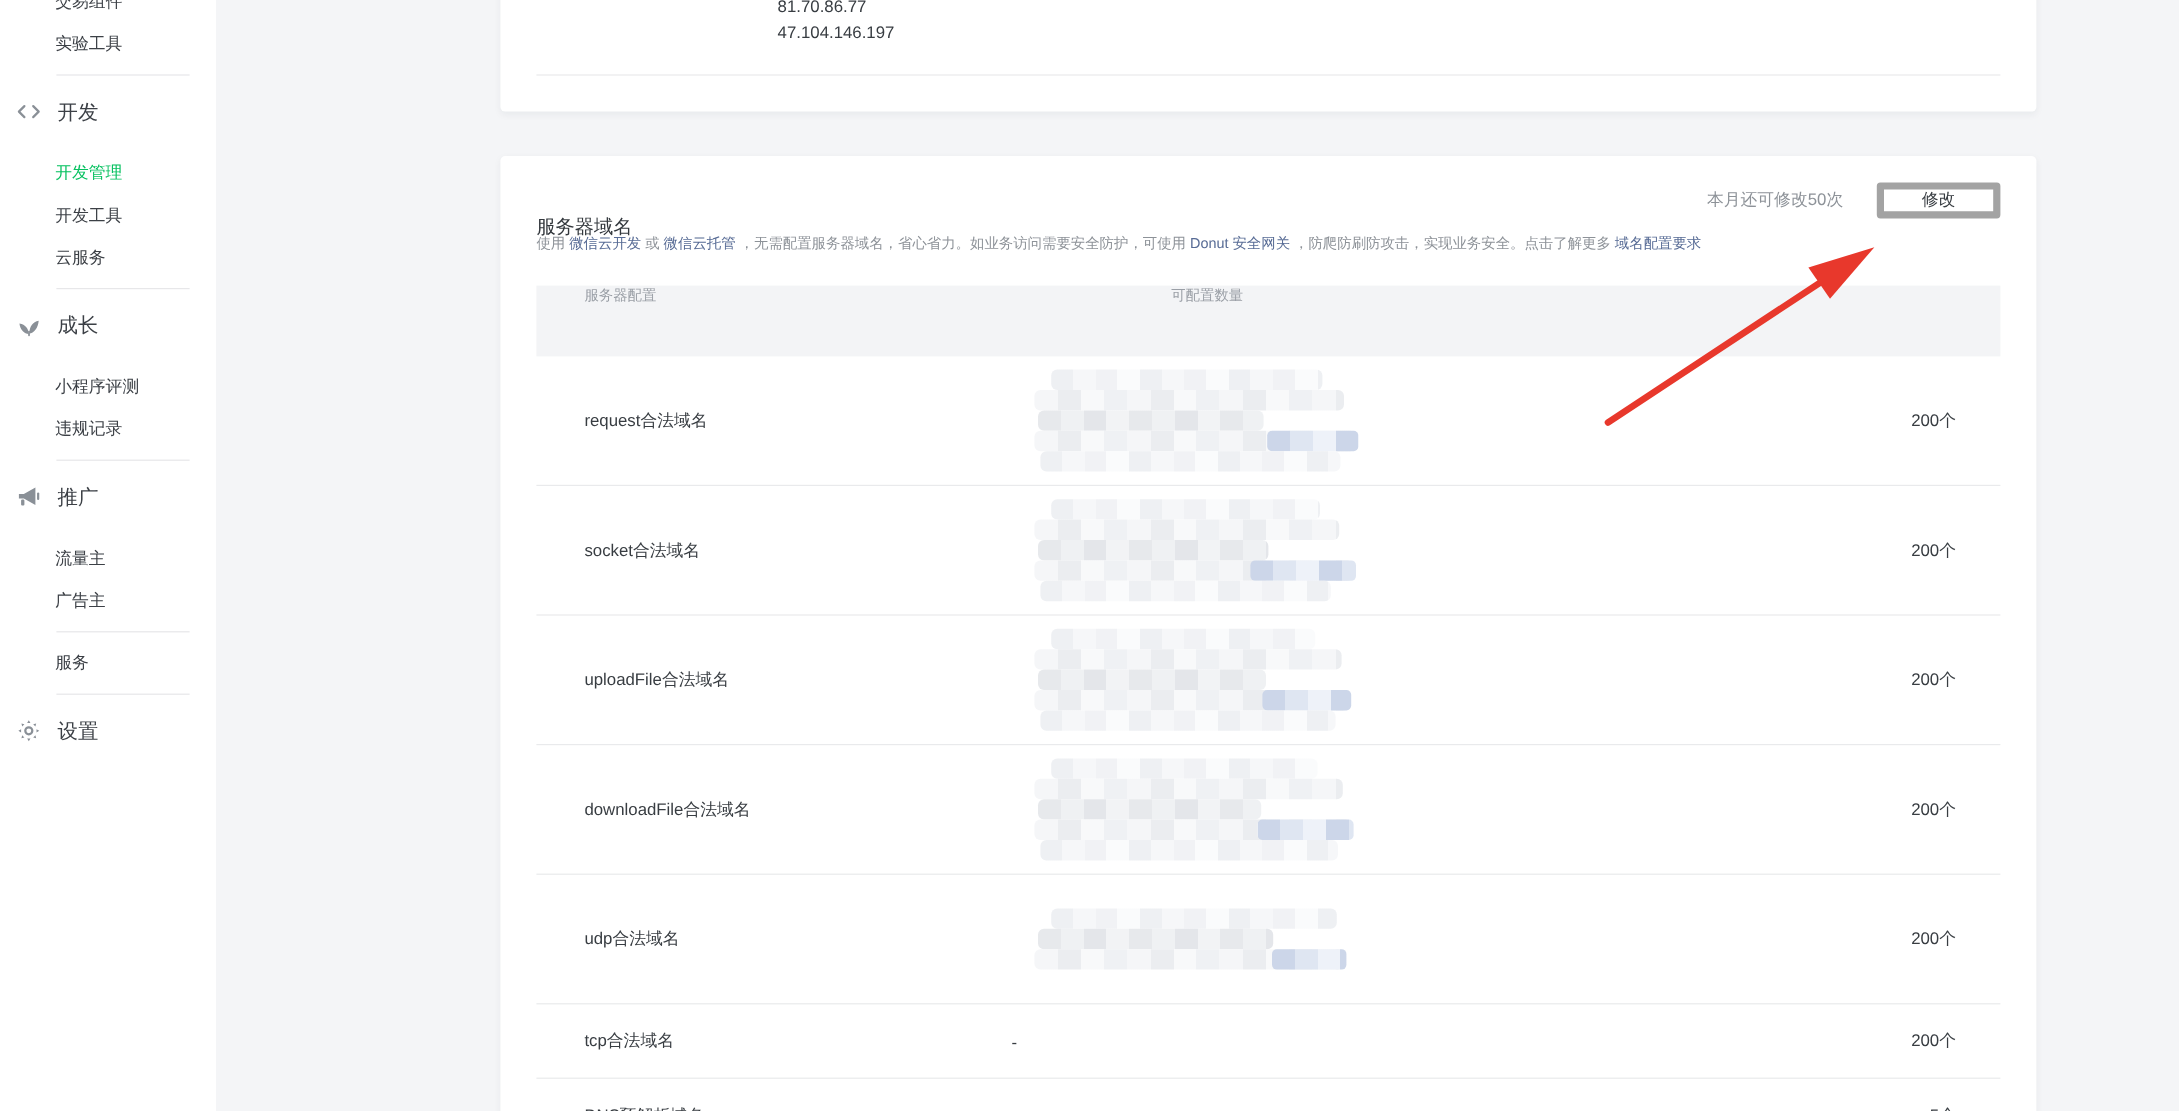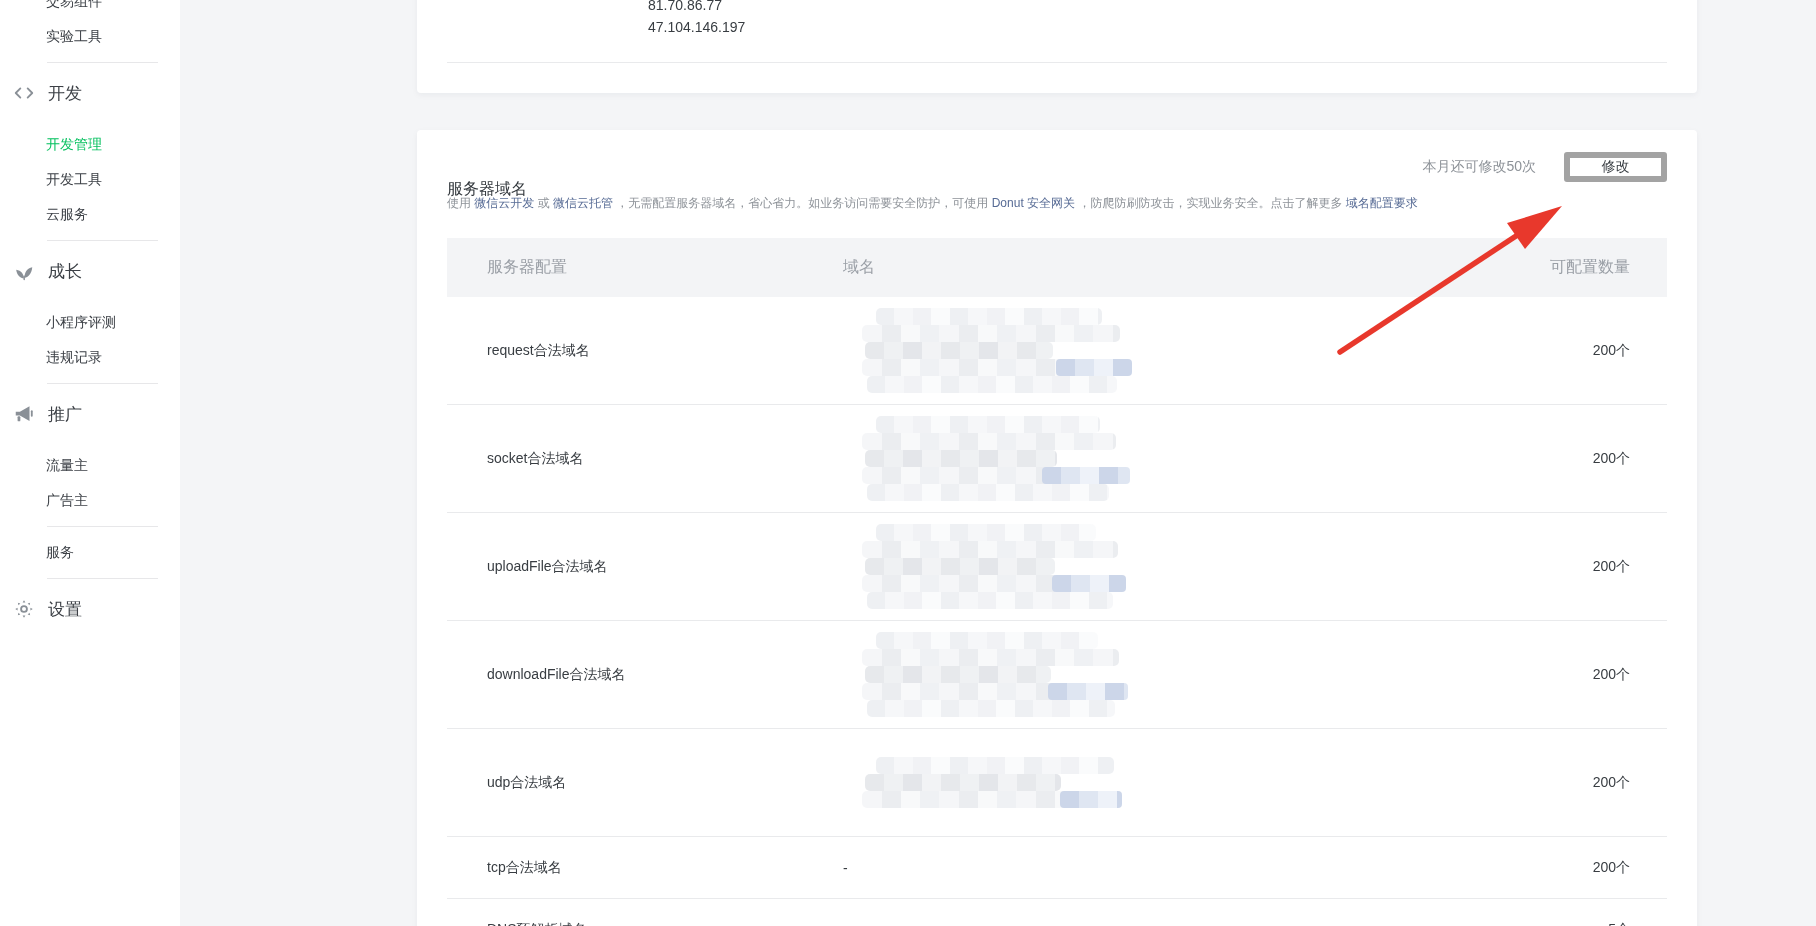--- a/index.html
+++ b/index.html
@@ -30,21 +30,21 @@
   #card-actions{position:absolute;right:30px;top:22px;display:flex;align-items:center;}
   #quota-note{font-size:14px;color:#8d9298;margin-right:28px;}
   #modify-btn{width:103px;height:30px;background:#fff;border:6px solid #a3a3a3;border-radius:3px;
     font-size:14px;color:#383d42;display:flex;align-items:center;justify-content:center;cursor:pointer;
     font-family:inherit;}
   
   #desc{position:absolute;left:30px;top:62px;font-size:12px;color:#8d9298;line-height:22px;white-space:nowrap;}
   #desc a{color:#576b95;text-decoration:none;cursor:pointer;}
   
   #domain-table{position:absolute;left:30px;right:30px;top:108px;}
-  .t-head{display:flex;align-items:center;height:59px;background:#f3f4f6;font-size:16px;color:#9a9fa6;}
+  .t-head{display:flex;height:59px;background:#f3f4f6;font-size:12px;color:#9a9fa6;}
   .t-row{display:flex;align-items:center;border-bottom:1px solid #e9eaec;font-size:14px;color:#383d42;}
   .t-row.tall{height:107px;gap:37px;}
   .t-row.short{height:61px;}
   .c1{width:396px;padding-left:40px;box-sizing:border-box;flex:none;}
   .c2{flex:1;min-width:0;}
   .c3{width:230px;padding-right:37px;box-sizing:border-box;flex:none;text-align:right;}
   
   .mosaic{margin-left:-18px;}
   .mz-line{position:relative;height:17px;border-radius:5px;}
   .mz-line.t0{background:repeating-linear-gradient(90deg,#eef0f3 0 18px,#f6f7f9 18px 37px,#f1f2f5 37px 55px,#fafbfc 55px 74px);}
@@ -128,21 +128,20 @@
   <div id="page-title">服务器域名</div>
   <div id="card-actions">
     <span id="quota-note">本月还可修改50次</span>
     <button id="modify-btn">修改</button>
   </div>
   <div id="desc"><span>使用 </span><a>微信云开发</a><span> 或 </span><a>微信云托管</a><span> ，无需配置服务器域名，省心省力。如业务访问需要安全防护，可使用 </span><a>Donut 安全网关</a><span> ，防爬防刷防攻击，实现业务安全。点击了解更多 </span><a>域名配置要求</a></div>
 
   <div id="domain-table">
     <div class="t-head">
       <div class="c1">服务器配置</div>
-      <div class="c2">域名</div>
       <div class="c3">可配置数量</div>
     </div>
     <div id="t-body">
         <div class="t-row tall">
           <div class="c1">request合法域名</div>
           <div class="c2">
             <div class="mosaic">
               <div class="mz-line t0" style="margin-left: 14px; width: 226px;"></div>
               <div class="mz-line t1" style="margin-left: 0px; width: 258px;"></div>
               <div class="mz-line t2" style="margin-left: 3px; width: 188px;"></div>

